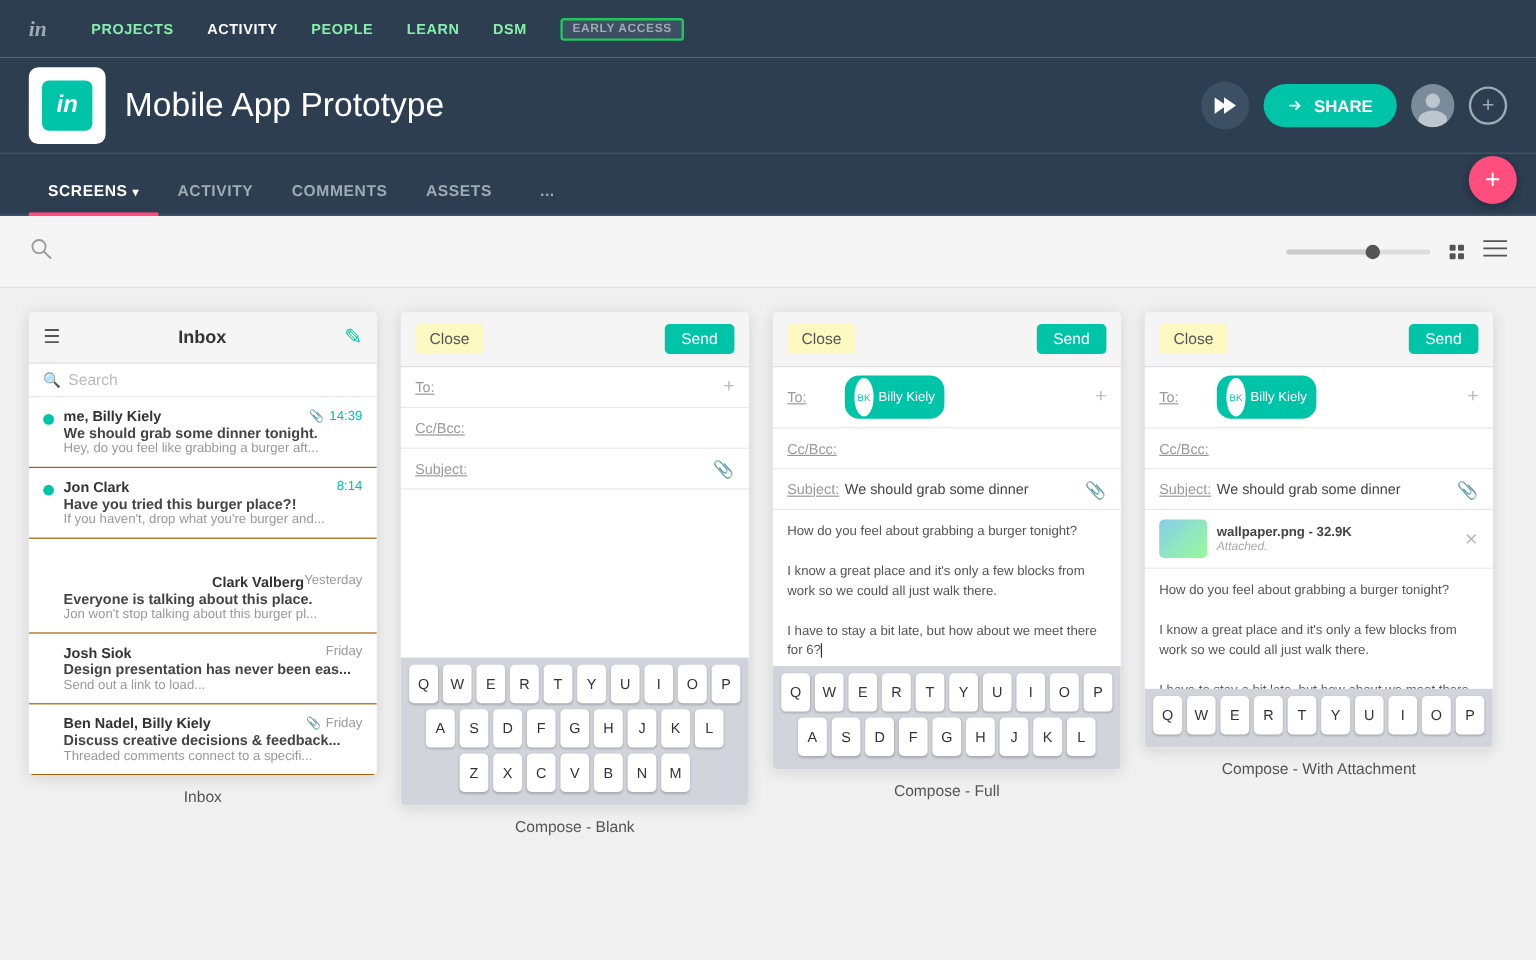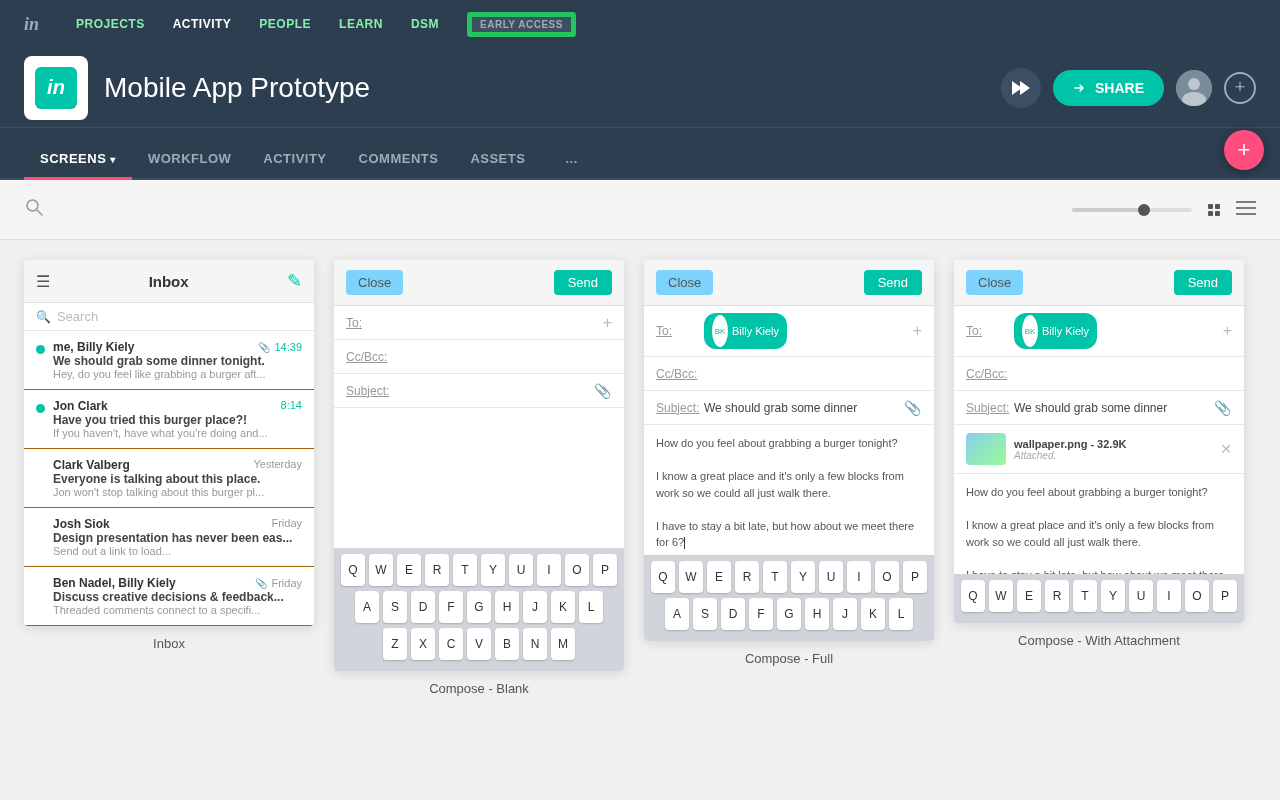--- a/index.html
+++ b/index.html
@@ -24,21 +24,21 @@
       color: #86efac;
       font-size: 12px;
       font-weight: 600;
       letter-spacing: 0.5px;
       text-transform: uppercase;
       cursor: pointer;
     }
     .top-nav-link.active { color: #fff; }
     .early-access-badge {
       background: #3d4f62;
-      border: 5px solid #22c55e;
+      border: 2px solid #22c55e;
       color: #a0aab4;
       font-size: 10px;
       font-weight: 700;
       letter-spacing: 0.5px;
       padding: 2px 8px;
       border-radius: 3px;
       text-transform: uppercase;
     }
 
     
@@ -340,21 +340,21 @@
       background: #f5f5f5;
       border-bottom: 1px solid #e0e0e0;
       display: flex;
       align-items: center;
       justify-content: space-between;
       padding: 10px 12px;
     }
     .compose-close-btn {
       font-size: 13px;
       color: #555;
-      background: #7dd3fc;
+      background: #fef9c3;
       border: none;
       padding: 5px 12px;
       border-radius: 4px;
       cursor: pointer;
     }
     .compose-send-btn {
       font-size: 13px;
       color: #fff;
       background: #00c4a7;
       border: none;
@@ -516,21 +516,20 @@
       </svg>
     </div>
     <button class="add-user-btn">+</button>
   </div>
 </header>
 
 <div class="tabs-bar">
   <div class="tab active">
     <span>SCREENS</span><span class="tab-dropdown">▾</span>
   </div>
-  <div class="tab">WORKFLOW</div>
   <div class="tab">ACTIVITY</div>
   <div class="tab">COMMENTS</div>
   <div class="tab">ASSETS</div>
   <div class="tab tab-more">...</div>
   <div class="add-screen-btn">+</div>
 </div>
 
 <div class="toolbar">
   <div class="search-icon-btn">
     <svg width="20" height="20" viewBox="0 0 20 20" fill="none">
@@ -592,27 +591,27 @@
         </div>
       </div>
       <div class="inbox-item">
         <div class="inbox-dot unread"></div>
         <div class="inbox-content">
           <div style="display:flex;justify-content:space-between;">
             <span class="inbox-from">Jon Clark</span>
             <span class="inbox-time">8:14</span>
           </div>
           <div class="inbox-subject">Have you tried this burger place?!</div>
-          <div class="inbox-preview">If you haven't, have what you're doing and...</div>
+          <div class="inbox-preview">If you haven't, drop what you're burger and...</div>
         </div>
       </div>
       <div class="inbox-item">
         <div class="inbox-dot read"></div>
         <div class="inbox-content">
-          <div style="display:flex;justify-content:space-between;">
+          <div style="display:flex;justify-content:flex-end;margin-top:20px;">
             <span class="inbox-from">Clark Valberg</span>
             <span class="inbox-time old">Yesterday</span>
           </div>
           <div class="inbox-subject">Everyone is talking about this place.</div>
           <div class="inbox-preview">Jon won't stop talking about this burger pl...</div>
         </div>
       </div>
       <div class="inbox-item">
         <div class="inbox-dot read"></div>
         <div class="inbox-content">

